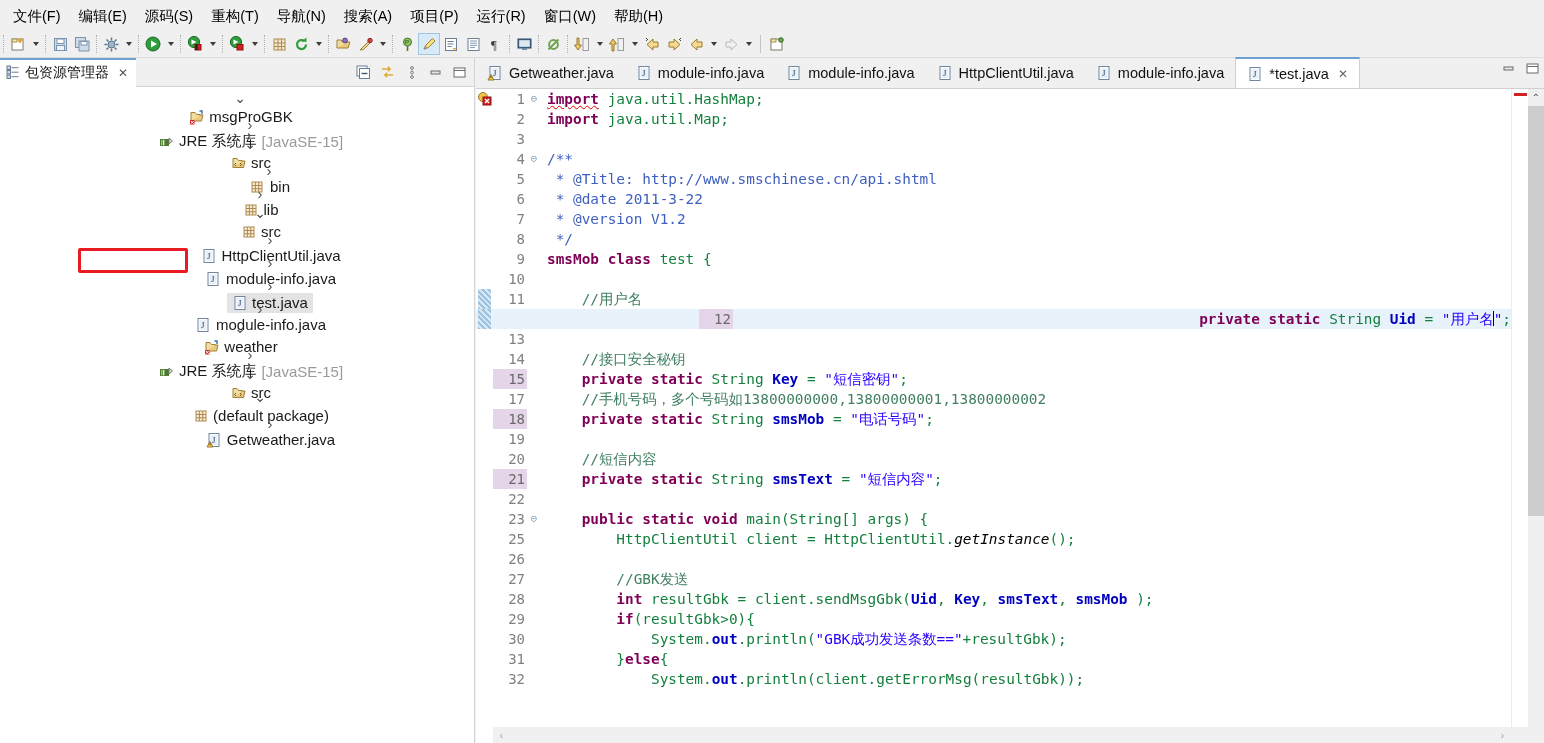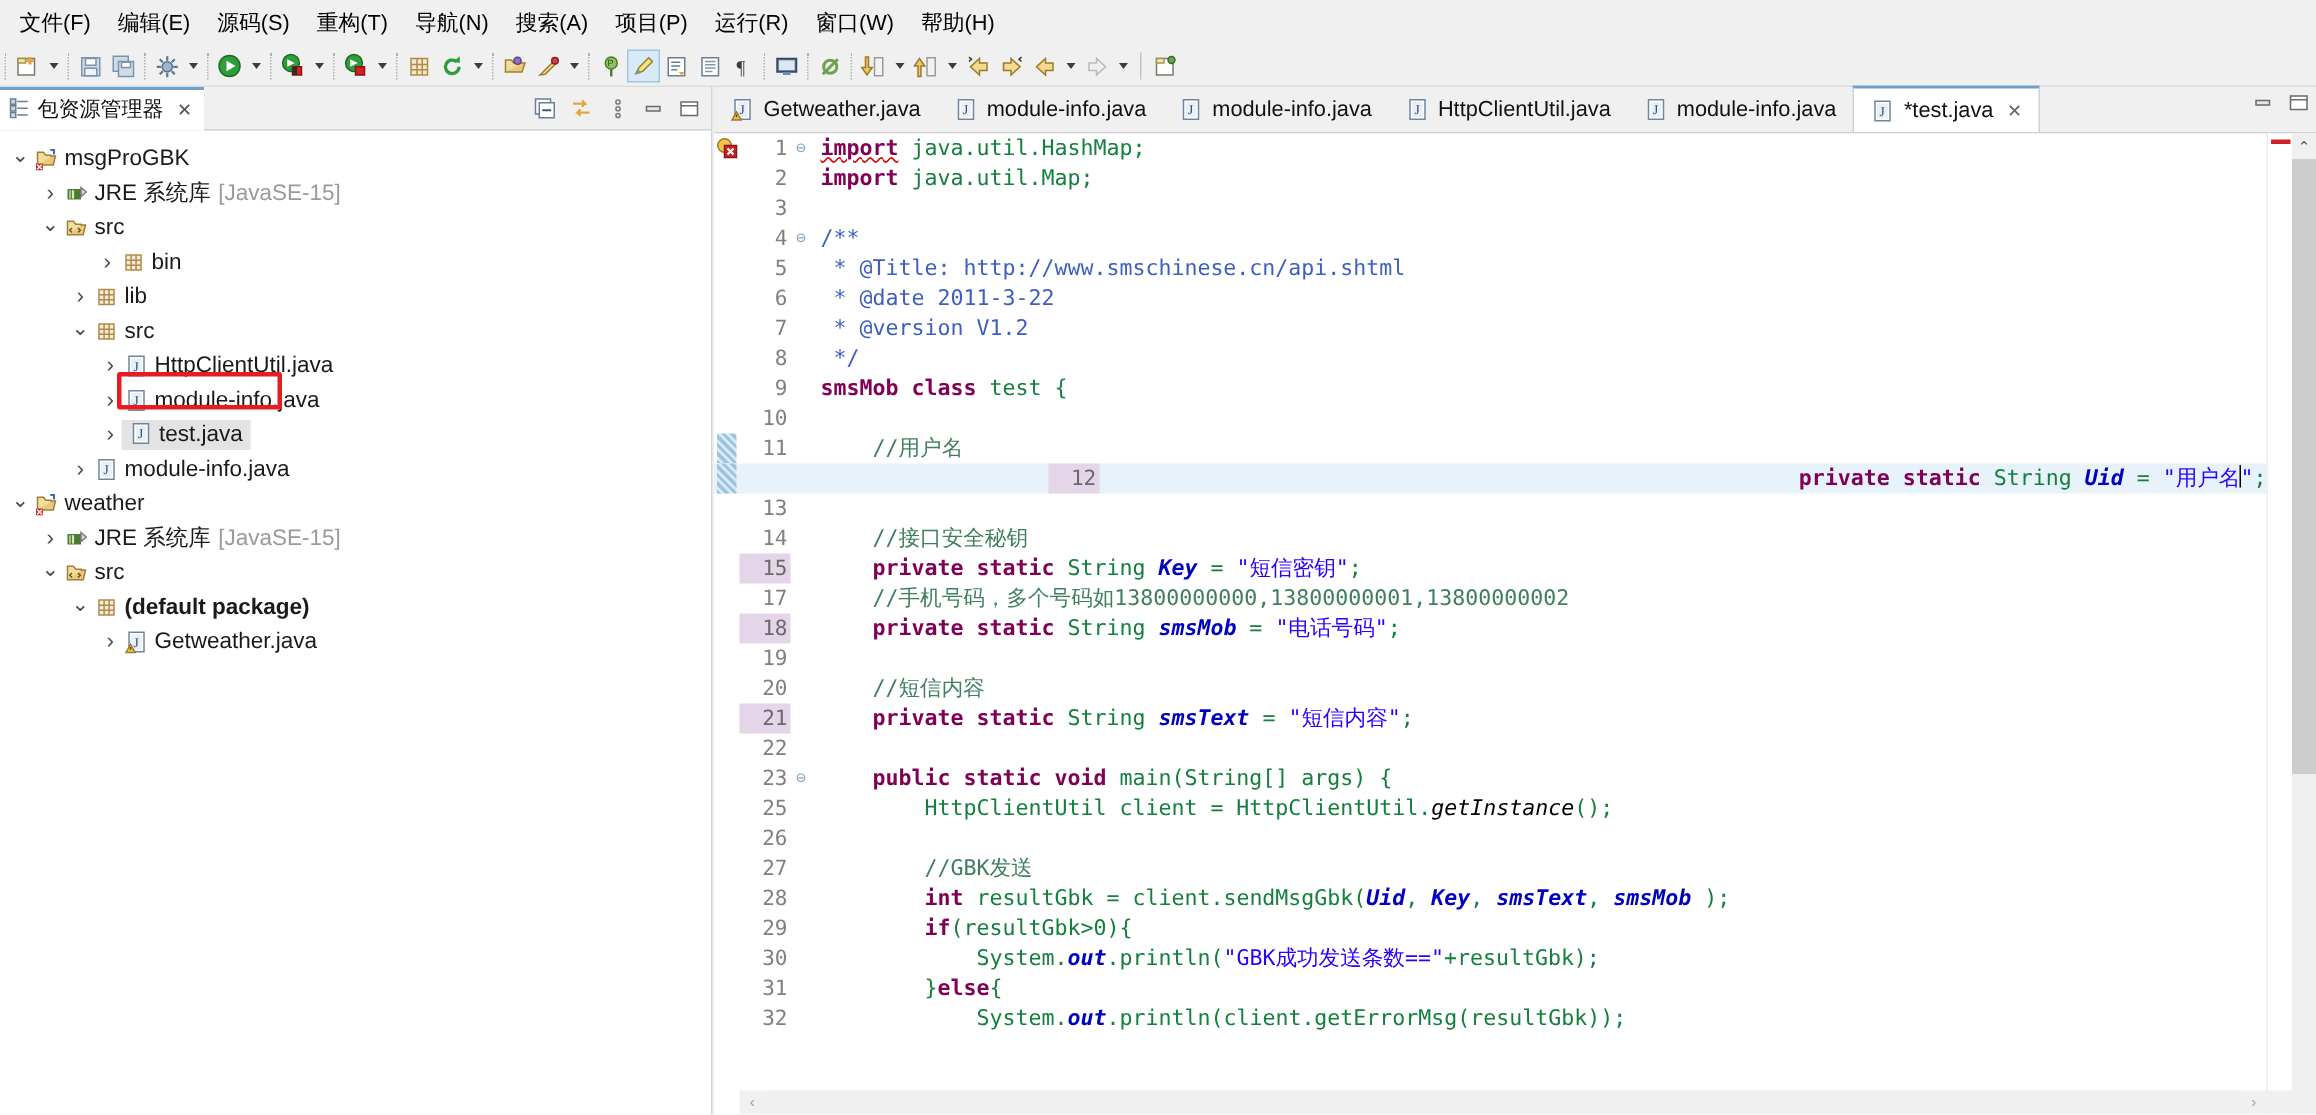--- a/index.html
+++ b/index.html
@@ -68,21 +68,21 @@
   .lp-tab-close { font-size: 12px; color: #555; margin-left: 4px; }
   .lp-tools {
     position: absolute; right: 6px; top: 0; height: 29px;
     display: flex; align-items: center; gap: 7px;
   }
   .lp-tool { width: 17px; height: 17px; display: flex; align-items: center; justify-content: center; }
 
   .tree { padding: 7px 0 0 0; font-size: 15px; color: #1a1a1a; }
   .tree-row {
     display: flex; align-items: center; height: 23px;
-    white-space: nowrap; position: relative;
+    white-space: nowrap; position: relative; flex-direction: column;
   }
   .twisty {
     width: 15px; display: flex; align-items: center; justify-content: center;
     color: #4d4d4d; font-size: 11px; flex: none;
   }
   .tw-right::before { content: "›"; font-size: 15px; line-height: 1; }
   .tw-down::before { content: "⌄"; font-size: 14px; line-height: 1; position: relative; top: -3px; }
   .tree-icon { width: 19px; display: flex; align-items: center; justify-content: center; flex: none; }
   .tree-label { padding-left: 3px; }
   .tree-sub { color: #9a9a9a; padding-left: 5px; }
@@ -146,21 +146,21 @@
   .fold {
     width: 14px; flex: none; text-align: center; color: #8aa8c0; font-size: 11px;
   }
   .code-text { padding-left: 6px; }
 
   
   .kw  { color: #7f0055; font-weight: bold; }
   .str { color: #2a00ff; }
   .cmt { color: #3f7f5f; }
   .doc { color: #3f5fbf; }
-  .stfld { color: #0000c0; font-style: italic; font-weight: bold; }
+  .stfld { color: #0000c0; font-weight: bold; }
   .pln { color: #15803d; }
   .mth { color: #000000; font-style: italic; }
   .err-squiggle {
     text-decoration: underline; text-decoration-style: wavy;
     text-decoration-color: #d00; text-decoration-thickness: 1px;
   }
   .caret {
     display: inline-block; width: 1px; height: 15px; background: #000;
     vertical-align: -2px; margin: 0 -0.5px;
   }
@@ -621,21 +621,21 @@
                 <path d="M2 12.5 L3.5 6 L14 6 L12.5 12.5 Z" fill="#e8c97e" stroke="#a07f35"></path>
                 <path d="M2 12.5 L2 3.5 L6 3.5 L7.5 5.5 L11 5.5 L11 6.5" fill="#f2ddA0" stroke="#a07f35"></path>
                 <path d="M5 8 l-1.5 1.5 l1.5 1.5 M9 8 l1.5 1.5 l-1.5 1.5" stroke="#6b5320" fill="none"></path>
               </svg>
             </span>
             <span class="tree-label">src</span>
           </span>
         </div>
         <div class="tree-row" style="padding-left: 46px;">
           <span class="twisty tw-down"></span>
-          <span class="tree-label-wrap" style="display: flex; align-items: center; font-weight: bold;">
+          <span class="tree-label-wrap" style="display: flex; align-items: center;">
             <span class="tree-icon">
               <svg width="16" height="16" viewBox="0 0 16 16">
                 <rect x="3" y="3" width="10" height="10" fill="#f6ecd9" stroke="#b08a4a"></rect>
                 <path d="M3 6.5h10M3 9.8h10M6.4 3v10M9.7 3v10" stroke="#b08a4a"></path>
               </svg>
             </span>
             <span class="tree-label">(default package)</span>
           </span>
         </div>
         <div class="tree-row" style="padding-left: 66px;">

